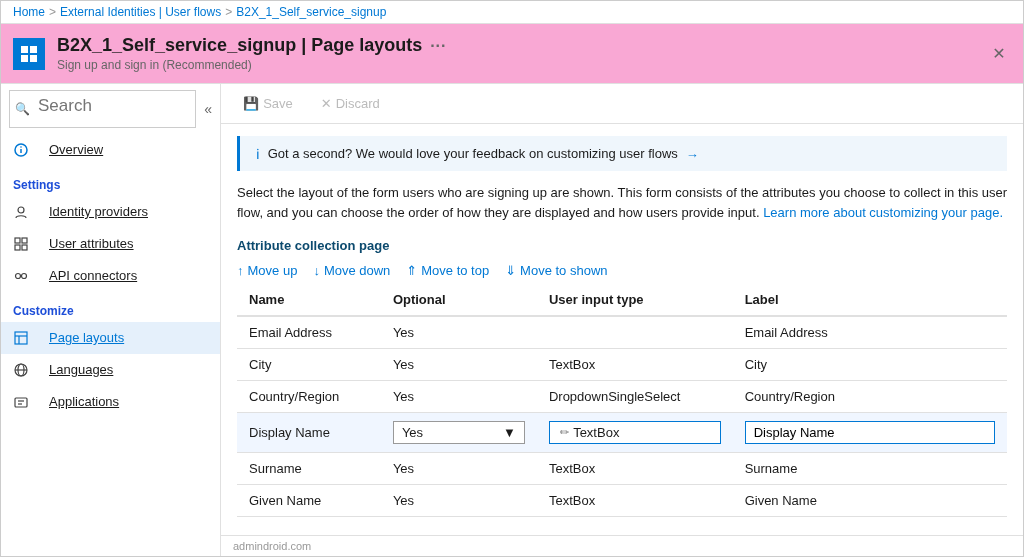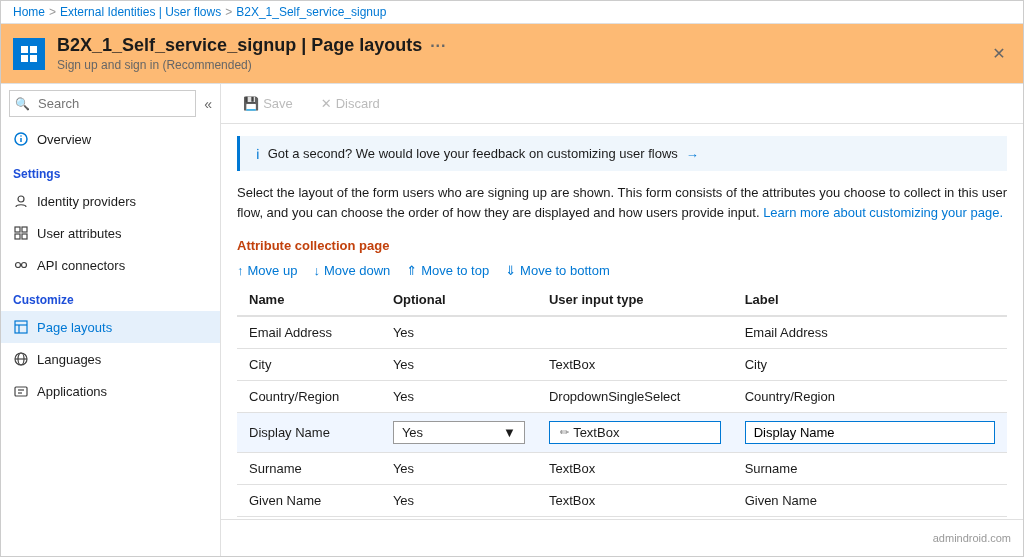--- a/index.html
+++ b/index.html
@@ -1,59 +1,59 @@
 <!DOCTYPE html>
 <html><head>
   <meta charset="utf-8">
   <style>
     * { box-sizing: border-box; margin: 0; padding: 0; }
     body { font-family: 'Segoe UI', Arial, sans-serif; font-size: 13px; background: #f3f3f3; }
     .window { width: 1024px; height: 557px; background: #fff; border: 1px solid #ccc; display: flex; flex-direction: column; overflow: hidden; }
-    .title-bar { display: flex; align-items: center; padding: 8px 12px; border-bottom: 1px solid #e0e0e0; background: #fdba74; min-height: 60px; }
+    .title-bar { display: flex; align-items: center; padding: 8px 12px; border-bottom: 1px solid #e0e0e0; background: #f9a8d4; min-height: 60px; }
     .title-icon { width: 32px; height: 32px; background: #0078d4; display: flex; align-items: center; justify-content: center; margin-right: 12px; flex-shrink: 0; }
     .title-icon svg { width: 20px; height: 20px; }
     .title-text { flex: 1; }
     .title-main { font-size: 18px; font-weight: 600; color: #1b1b1b; display: flex; align-items: center; gap: 8px; }
     .title-sub { font-size: 12px; color: #666; margin-top: 2px; }
     .title-ellipsis { cursor: pointer; color: #666; font-size: 16px; }
     .close-btn { width: 24px; height: 24px; display: flex; align-items: center; justify-content: center; cursor: pointer; color: #666; font-size: 16px; }
     .breadcrumb { font-size: 12px; color: #666; padding: 4px 12px; background: #fff; border-bottom: 1px solid #e0e0e0; display: flex; align-items: center; gap: 4px; }
     .breadcrumb a { color: #0078d4; text-decoration: none; }
     .breadcrumb-sep { color: #999; }
     .main-area { display: flex; flex: 1; overflow: hidden; }
     .sidebar { width: 220px; border-right: 1px solid #e0e0e0; background: #fff; overflow-y: auto; flex-shrink: 0; display: flex; flex-direction: column; }
     .search-box { margin: 8px; position: relative; display: flex; align-items: center; }
-    .search-input { width: 100%; padding: 5px 8px 5px 28px; border: 1px solid #ccc; font-size: 13px; outline: none; background: #fff; }
+    .search-input { width: 100%; padding: 5px 8px 11px 28px; border: 1px solid #ccc; font-size: 17px; outline: none; background: #fff; }
     .search-icon-wrap { position: absolute; left: 6px; color: #666; font-size: 12px; }
     .collapse-btn { margin-left: 4px; cursor: pointer; color: #666; font-size: 14px; flex-shrink: 0; }
-    .sidebar-item { display: flex; align-items: flex-end; padding: 8px 12px; cursor: pointer; gap: 8px; color: #1b1b1b; }
+    .sidebar-item { display: flex; align-items: flex-start; padding: 8px 12px; cursor: pointer; gap: 20px; color: #1b1b1b; text-decoration: underline; }
     .sidebar-item.active { background: #e5f0fb; color: #0078d4; }
     .sidebar-item .item-icon { width: 16px; height: 16px; flex-shrink: 0; display: flex; align-items: center; justify-content: center; }
     .sidebar-section-label { font-size: 12px; font-weight: 700; color: #1d4ed8; padding: 12px 12px 4px 12px; text-transform: none; }
     .content { flex: 1; overflow-y: auto; padding: 0; display: flex; flex-direction: column; }
     .toolbar { display: flex; align-items: center; gap: 16px; padding: 8px 16px; border-bottom: 1px solid #e0e0e0; background: #fff; }
     .toolbar-btn { display: flex; align-items: center; gap: 4px; cursor: pointer; color: #444; font-size: 13px; padding: 4px 6px; border: none; background: none; }
     .toolbar-btn.disabled { color: #bbb; cursor: default; }
     .feedback-bar { background: #eff6fc; border-left: 3px solid #0078d4; padding: 8px 16px; margin: 12px 16px; display: flex; align-items: center; gap: 8px; font-size: 13px; color: #1b1b1b; }
     .feedback-bar a { color: #0078d4; text-decoration: none; }
     .info-icon { color: #0078d4; font-size: 14px; }
     .description { padding: 0 14px 8px 16px; font-size: 13px; color: #1b1b1b; line-height: 1.5; }
     .description a { color: #0078d4; text-decoration: none; }
-    .section-title { font-size: 13px; font-weight: 600; color: #c2410c; padding: 8px 16px 4px 16px; }
+    .section-title { font-size: 13px; font-weight: 600; color: #0c4a6e; padding: 8px 16px 4px 16px; }
     .move-toolbar { display: flex; align-items: center; gap: 16px; padding: 6px 16px; }
     .move-btn { display: flex; align-items: center; gap: 4px; cursor: pointer; color: #0078d4; font-size: 13px; border: none; background: none; }
     .table { width: calc(100% - 32px); margin: 0 16px; border-collapse: collapse; }
     .table th { text-align: left; font-weight: 600; font-size: 13px; color: #1b1b1b; padding: 8px 12px; border-bottom: 2px solid #e0e0e0; }
     .table td { padding: 8px 12px; border-bottom: 1px solid #e0e0e0; font-size: 13px; color: #1b1b1b; }
     .table tr.selected td { background: #f0f6ff; margin-top: 32px; }
     .dropdown-cell { display: flex; align-items: center; gap: 4px; border: 1px solid #999; padding: 3px 8px; background: #fff; min-width: 100px; justify-content: space-between; cursor: pointer; }
     .textbox-cell { display: flex; align-items: center; gap: 4px; border: 1px solid #0078d4; padding: 3px 10px; background: #fff; cursor: pointer; color: #1b1b1b; }
     .textbox-cell .pencil-icon { color: #666; font-size: 11px; }
     .label-input { border: 1px solid #0078d4; padding: 3px 8px; font-size: 13px; background: #fff; outline: none; width: 100%; }
-    .watermark { text-align: right; padding: 12px 12px; font-size: 11px; color: #999; border-top: 1px solid #e0e0e0; margin-top: auto; }
+    .watermark { padding: 4px 12px; font-size: 11px; color: #999; border-top: 1px solid #e0e0e0; margin-top: auto; }
     .search-row { display: flex; align-items: center; gap: 4px; }
   </style>
 </head>
 <body>
 
 <div class="window">
 
   <div class="breadcrumb">
     <a href="#">Home</a>
     <span class="breadcrumb-sep">&gt;</span>
@@ -206,21 +206,21 @@
         <button class="move-btn">
           <span>↓</span>
           <span>Move down</span>
         </button>
         <button class="move-btn">
           <span>⇑</span>
           <span>Move to top</span>
         </button>
         <button class="move-btn">
           <span>⇓</span>
-          <span>Move to bottom</span>
+          <span>Move to shown</span>
         </button>
       </div>
 
       <table class="table">
         <thead>
           <tr>
             <th>Name</th>
             <th>Optional</th>
             <th>User input type</th>
             <th>Label</th>

